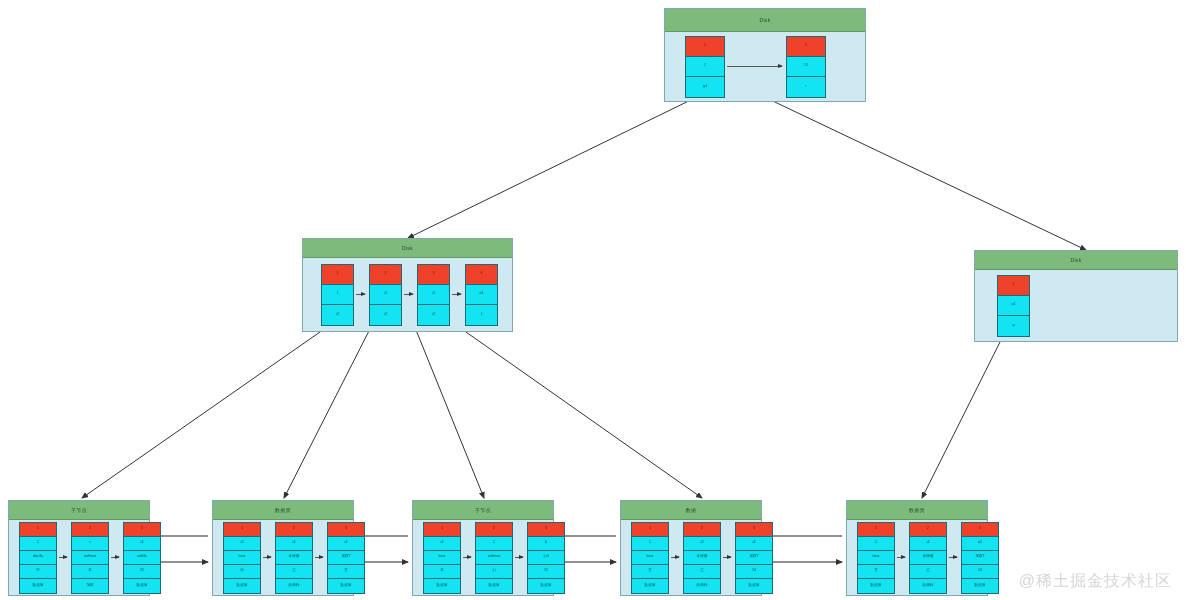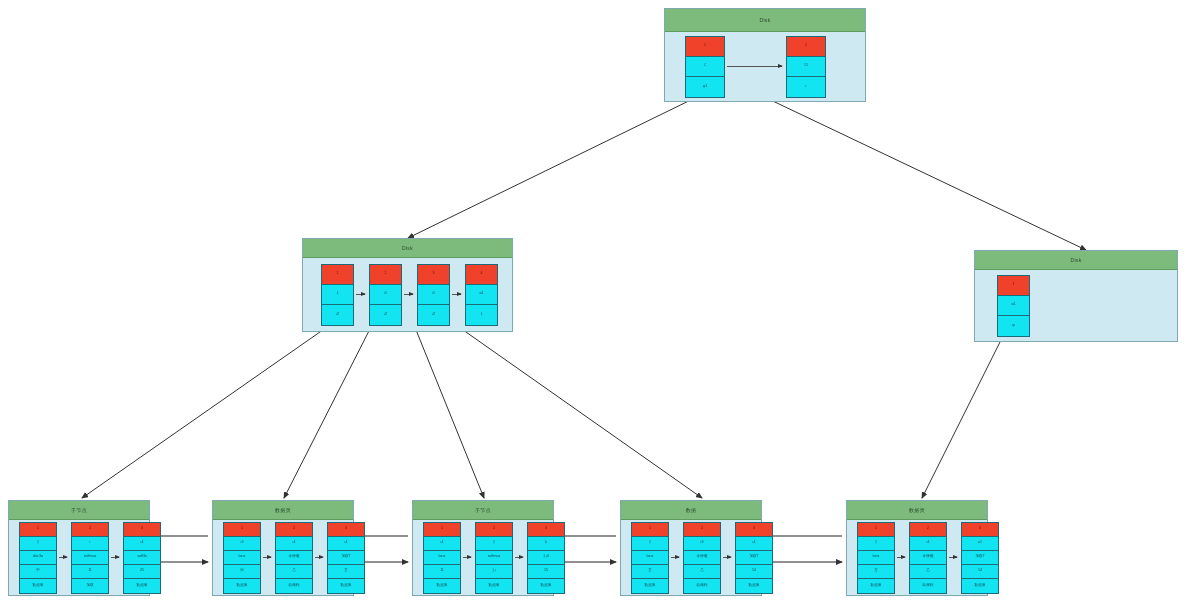--- a/index.html
+++ b/index.html
@@ -337,13 +337,14 @@
               <div class="cell" style="height: 14px;">α1</div>
               <div class="cell" style="height: 14px;">加权7</div>
               <div class="cell" style="height: 14px;">14</div>
               <div class="cell" style="height: 14px;">数据值</div>
             </div>
           </div>
         </div>
       </div>
     </div>
 
+  <div class="watermark">@稀土掘金技术社区</div>
 </div>
 
 </body></html>

